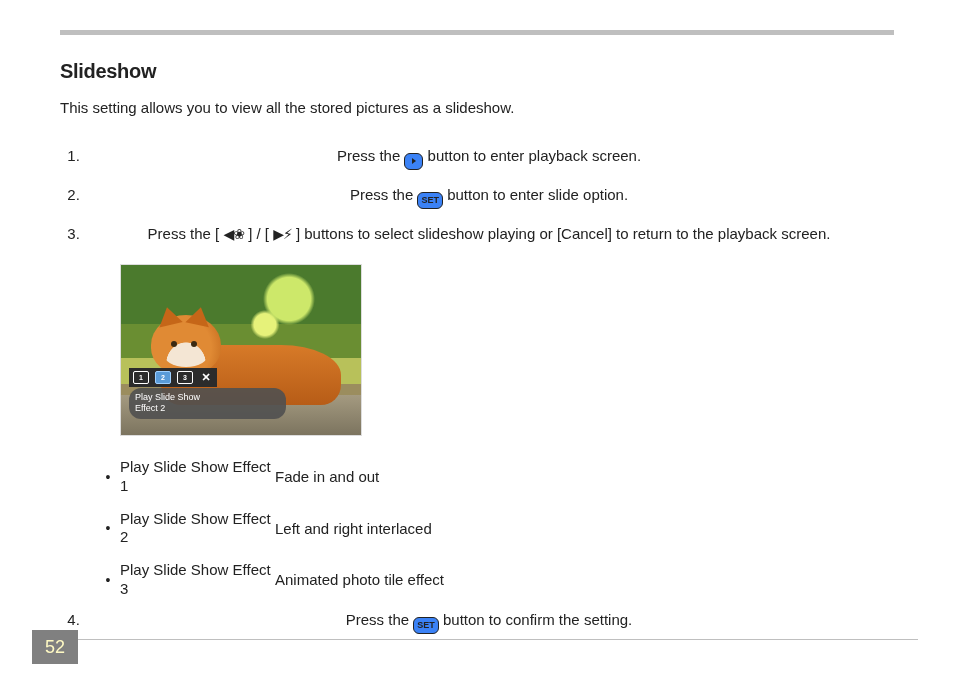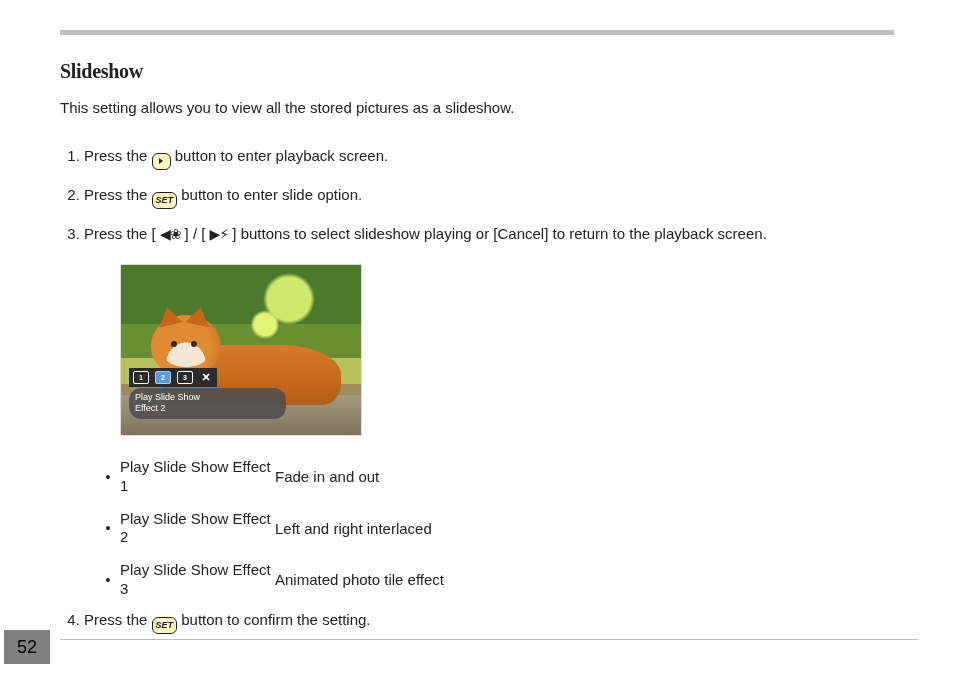--- a/index.html
+++ b/index.html
@@ -21,51 +21,50 @@
   .topbar {
     height: 5px;
     background: #bfbfbf;
     margin-bottom: 25px;
   }
   h2.heading {
     font-weight: 800;
     font-size: 20px;
     margin: 0 0 14px 0;
     letter-spacing: -0.3px;
-    font-family: Liberation Serif, serif;
   }
   p.intro {
     font-size: 15px;
     margin: 0 0 27px 0;
     line-height: 1.4;
   }
   ol.steps {
     margin: 0 0 20px 0;
     padding-left: 24px;
     font-size: 15px;
+    text-align: center;
   }
   ol.steps > li {
     margin-bottom: 14px;
     line-height: 1.4;
   }
   .icon {
     display: inline-flex;
     align-items: center;
     justify-content: center;
     border: 1.6px solid #222;
     border-radius: 6px;
     height: 15px;
     min-width: 17px;
     padding: 0 3px;
     font-size: 9px;
     font-weight: 700;
     vertical-align: -3px;
-    background: #fef9c3;
+    background: #3b82f6;
     line-height: 1;
-    font-style: italic;
   }
   .icon.playback {
     width: 17px;
     padding: 0;
   }
   .icon.playback::after {
     content: "";
     display: block;
     width: 0; height: 0;
     border-left: 4px solid #222;
@@ -183,24 +182,24 @@
   .effects .lbl { line-height: 1.25; }
   .effects .desc { }
   .bottom-rule {
     position: absolute;
     left: 60px; right: 36px; bottom: 54px;
     height: 1px;
     background: #bfbfbf;
   }
   .pagebox {
     position: absolute;
-    left: 4px; bottom: 30px;
+    left: 32px; bottom: 30px;
     width: 46px; height: 34px;
     background: #808080;
-    color: #000000;
+    color: #fef9c3;
     font-size: 18px;
     display:flex; align-items:center; justify-content:center;
   }
 </style>
 </head>
 <body>
 
 <div class="page">
   <div class="topbar"></div>
 

